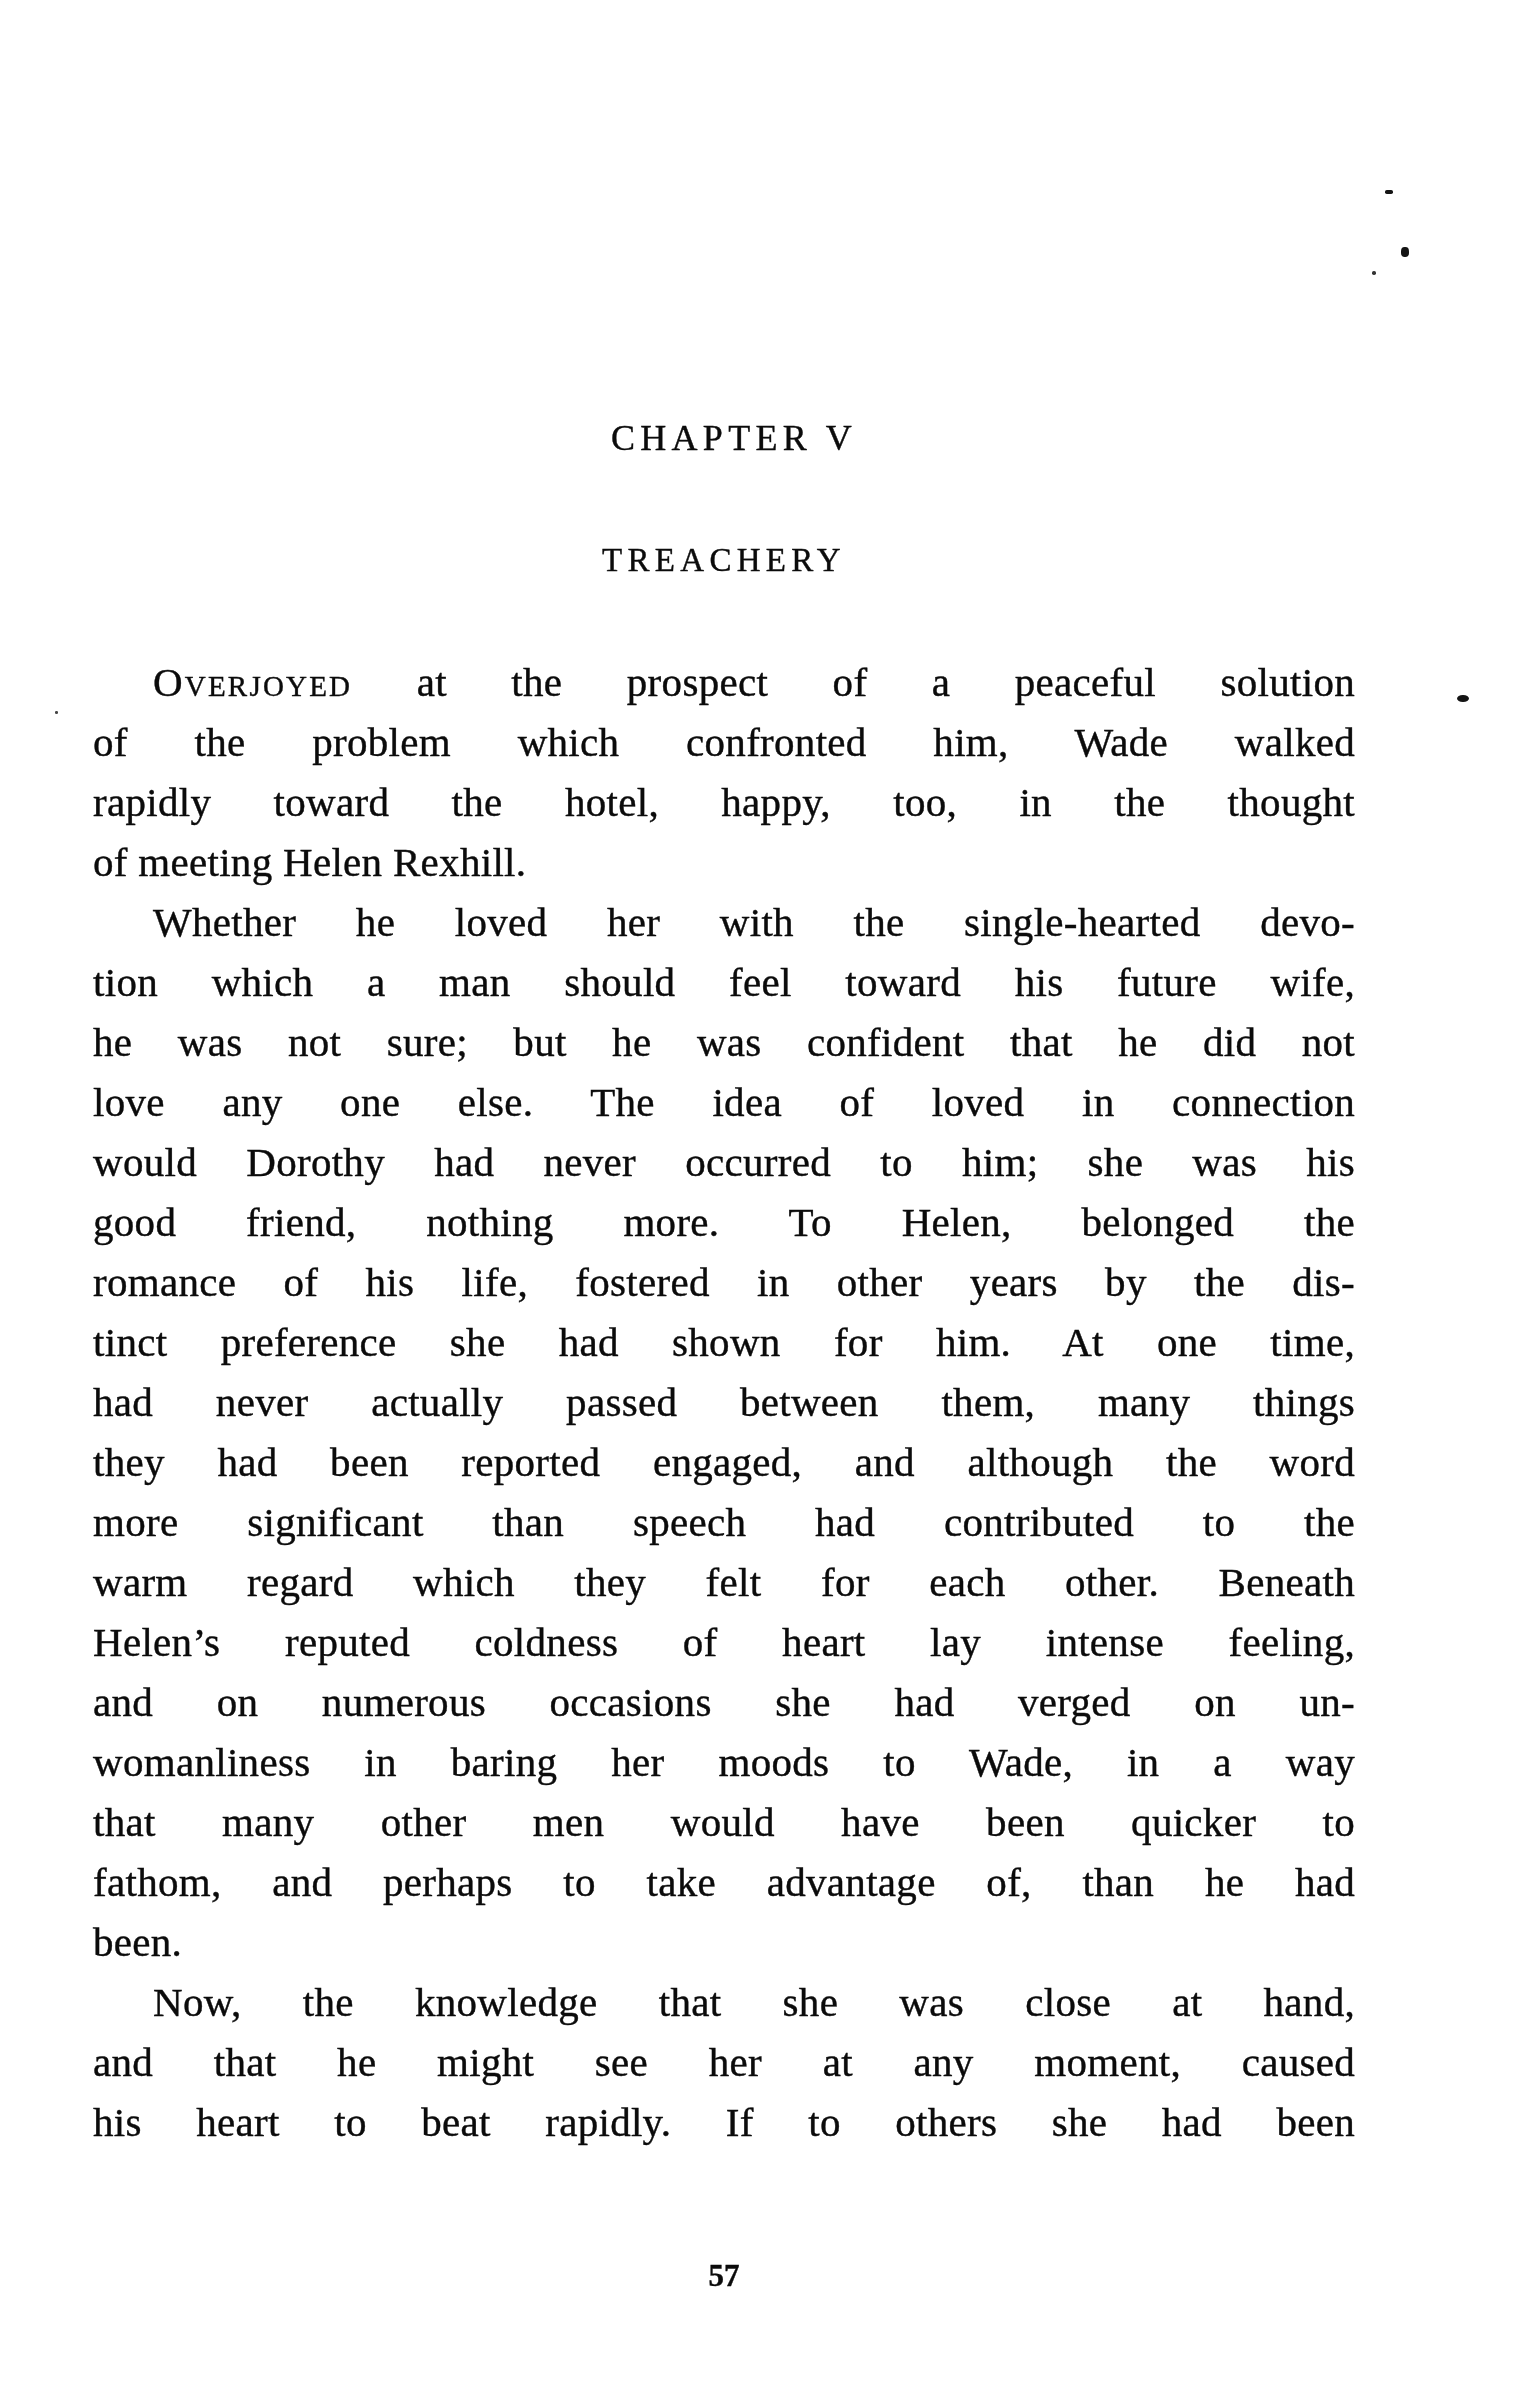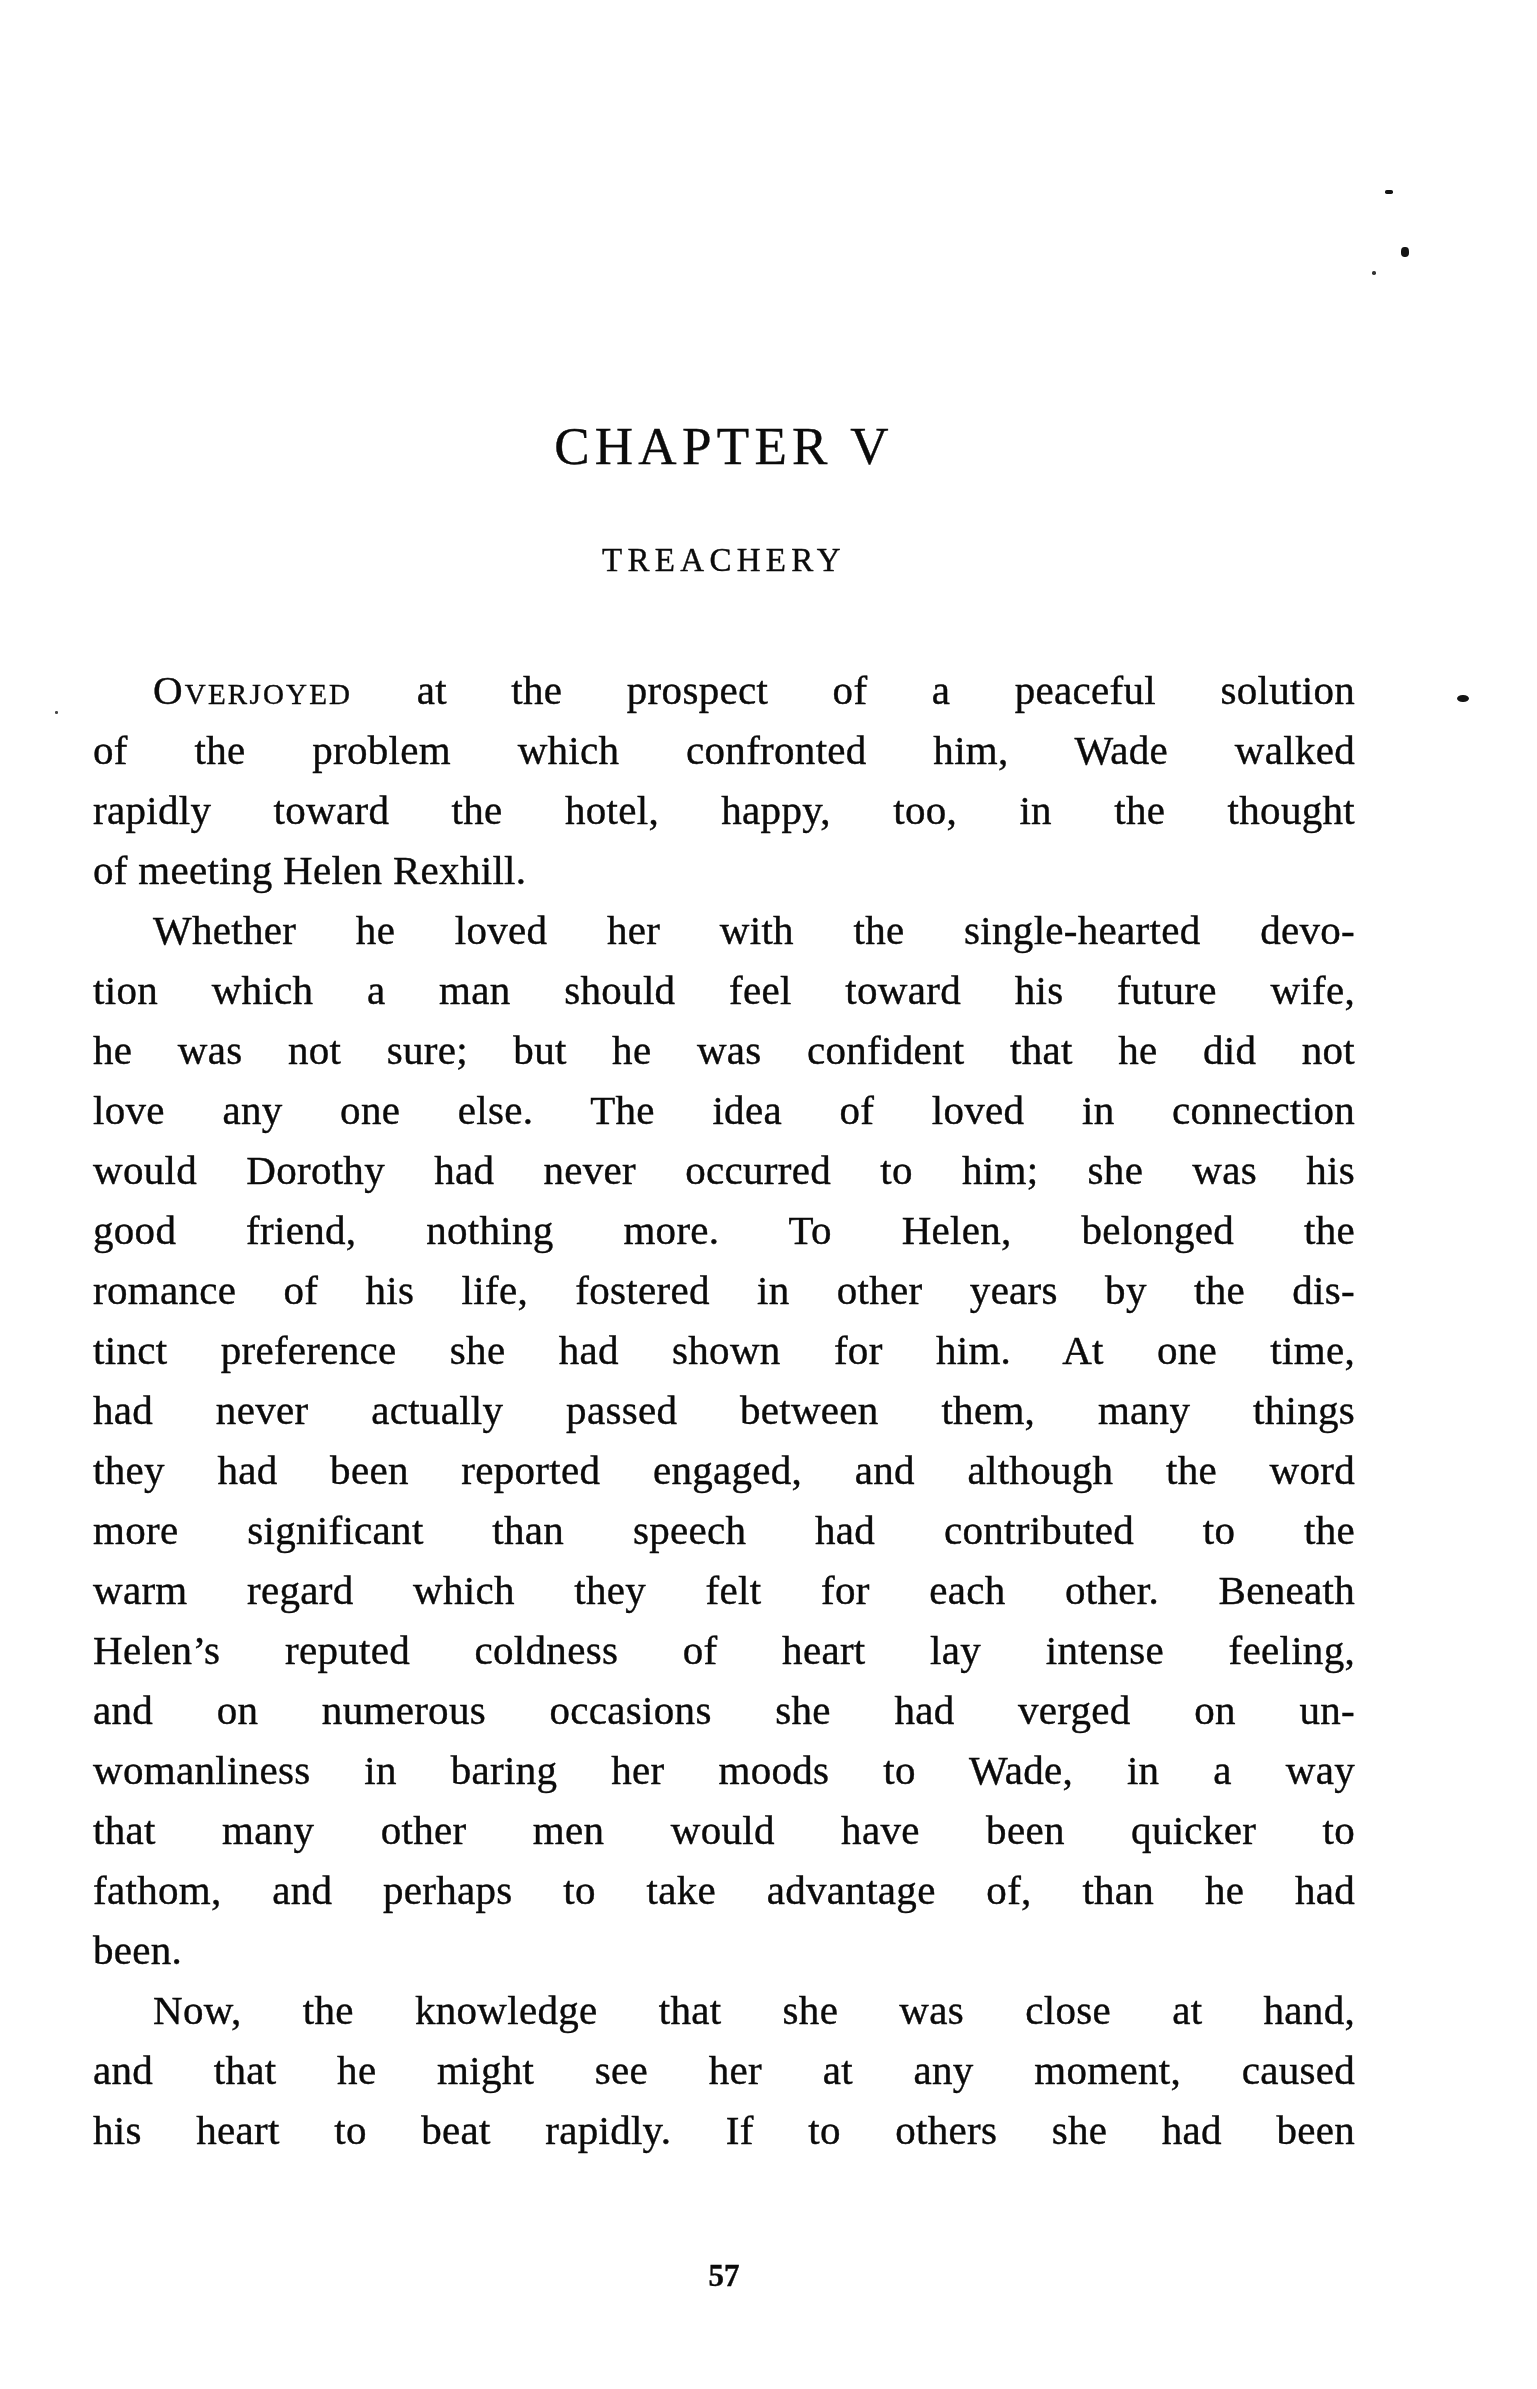--- a/index.html
+++ b/index.html
@@ -8,43 +8,42 @@
     width: 1537px;
     height: 2389px;
     background: #ffffff;
     font-family: "Liberation Serif", "DejaVu Serif", serif;
     color: #0b0b0b;
     overflow: hidden;
     -webkit-text-stroke: 0.4px currentColor;
   }
   .chapter-title {
     position: absolute;
-    top: 420px; left: 93px; width: 1262px;
+    top: 420px; left: 103px; width: 1262px;
     text-align: center;
-    font-size: 53px;
+    font-size: 36px;
     line-height: 1;
     letter-spacing: 5.3px;
     white-space: nowrap;
   }
   .section-title {
     position: absolute;
     top: 544px; left: 93px; width: 1262px;
     text-align: center;
     font-size: 33px;
     line-height: 1;
     letter-spacing: 5.3px;
     white-space: nowrap;
   }
   .body-text {
     position: absolute;
     top: 652px; left: 93px; width: 1262px;
     font-size: 41px;
     line-height: 60px;
     letter-spacing: 0.3px;
-    margin-top: 8px;
   }
   .line {
     text-align: justify;
     text-align-last: justify;
   }
   .line.rag { text-align-last: auto; }
   .line.indent { text-indent: 60px; }
   .smallcaps { font-variant: small-caps; letter-spacing: 2.2px; }
   .page-number {
     position: absolute;

